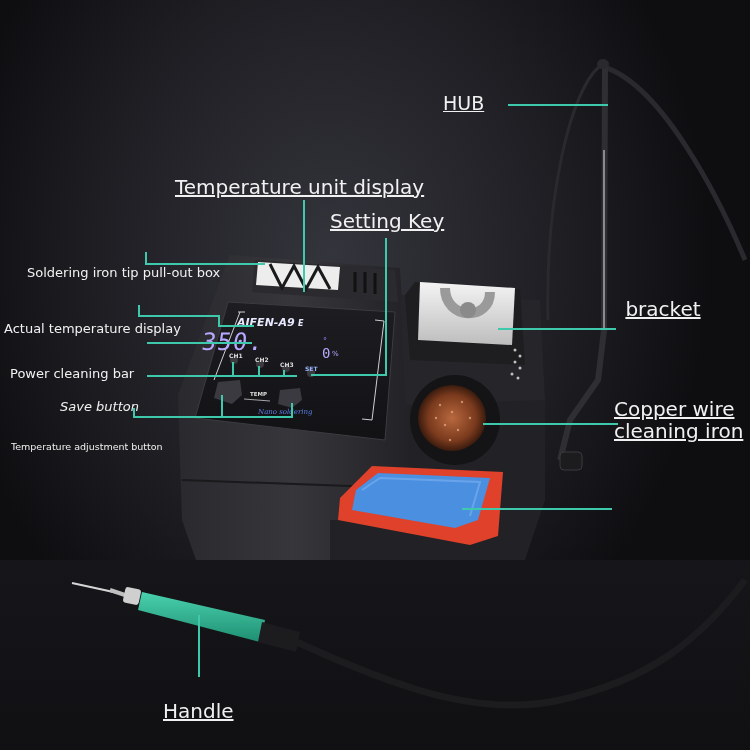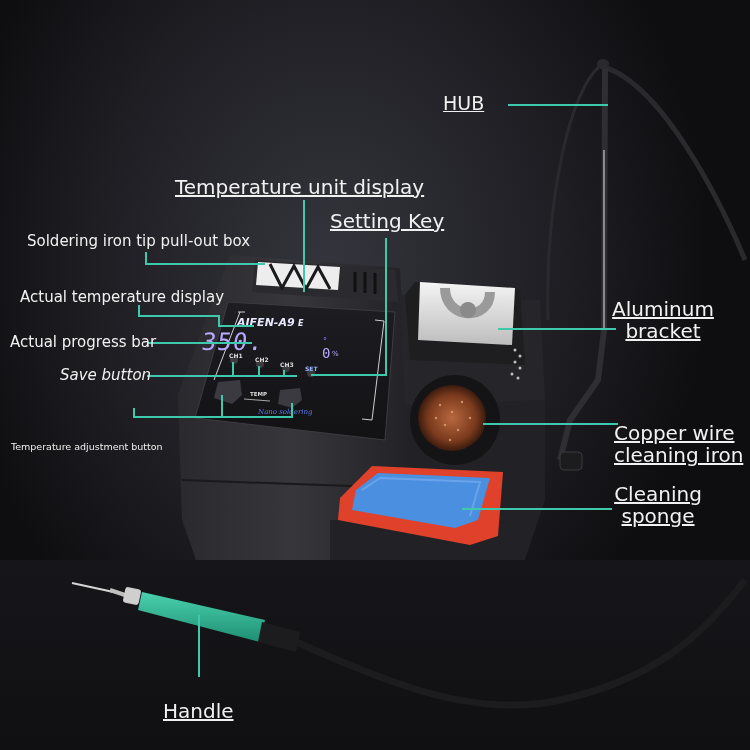--- a/index.html
+++ b/index.html
@@ -5,21 +5,21 @@
   html,body{margin:0;padding:0;}
   body{width:750px;height:750px;overflow:hidden;background:#111114;}
   .stage{position:relative;width:750px;height:750px;overflow:hidden;
     background:
       radial-gradient(ellipse 380px 460px at 330px 260px, #34343c 0%, #24242a 45%, #17171b 80%, #0e0e11 100%);
     font-family:"DejaVu Sans","Liberation Sans",sans-serif;}
   .floor{position:absolute;left:0;top:560px;width:750px;height:190px;
     background:linear-gradient(180deg,#16161a 0%,#101013 100%);}
   .lbl{position:absolute;color:#f1f1f1;white-space:nowrap;line-height:1.1;}
   .lbl.big{font-size:20px;text-decoration:underline;}
-  .lbl.sm{font-size:15px;}
+  .lbl.sm{font-size:13px;margin-top:33px;}
   .lbl.xs{font-size:9.5px;}
   .lbl.center{text-align:center;}
   .ln{position:absolute;background:#3ec9ac;}
   .h{height:2px;}
   .v{width:2px;}
   svg{position:absolute;left:0;top:0;}
 </style>
 </head>
 <body>
 
@@ -170,31 +170,26 @@
   <div class="ln h" style="left:483px;top:423px;width:135px;"></div>
 
   <div class="ln h" style="left:462px;top:508px;width:150px;"></div>
 
   <div class="ln v" style="left:198px;top:615px;height:62px;"></div>
 
   <div class="lbl big" style="left:443px;top:93px;font-size:19px;">HUB</div>
   <div class="lbl big" style="left:330px;top:210px;">Setting Key</div>
   <div class="lbl big" style="left:175px;top:176px;">Temperature unit display</div>
   <div class="lbl sm" style="left:27px;top:233px;">Soldering iron tip pull-out box</div>
-  <div class="lbl sm" style="left:20px;top:289px;text-align:center;">Actual temperature display</div>
-  <div class="lbl sm" style="left:10px;top:334px;">Actual progress bar</div>
+  <div class="lbl sm" style="left:4px;top:289px;text-align:center;">Actual temperature display</div>
+  <div class="lbl sm" style="left:10px;top:334px;">Power cleaning bar</div>
   <div class="lbl sm" style="left:60px;top:367px;font-style:italic;">Save button</div>
   <div class="lbl xs" style="left:11px;top:396px;margin-top:46px;">Temperature adjustment button</div>
 
   <div class="lbl big center" style="left:608px;top:298px;width:110px;">
-    <div>Aluminum</div>
     <div>bracket</div>
   </div>
-  <div class="lbl big" style="left:614px;top:398px;margin-top:24px;">
+  <div class="lbl big" style="left:614px;top:398px;">
     <div>Copper wire</div>
     <div>cleaning iron</div>
-  </div>
-  <div class="lbl big center" style="left:608px;top:483px;width:100px;">
-    <div>Cleaning</div>
-    <div>sponge</div>
   </div>
   <div class="lbl big" style="left:163px;top:700px;">Handle</div>
 </div>
 
 </body></html>

